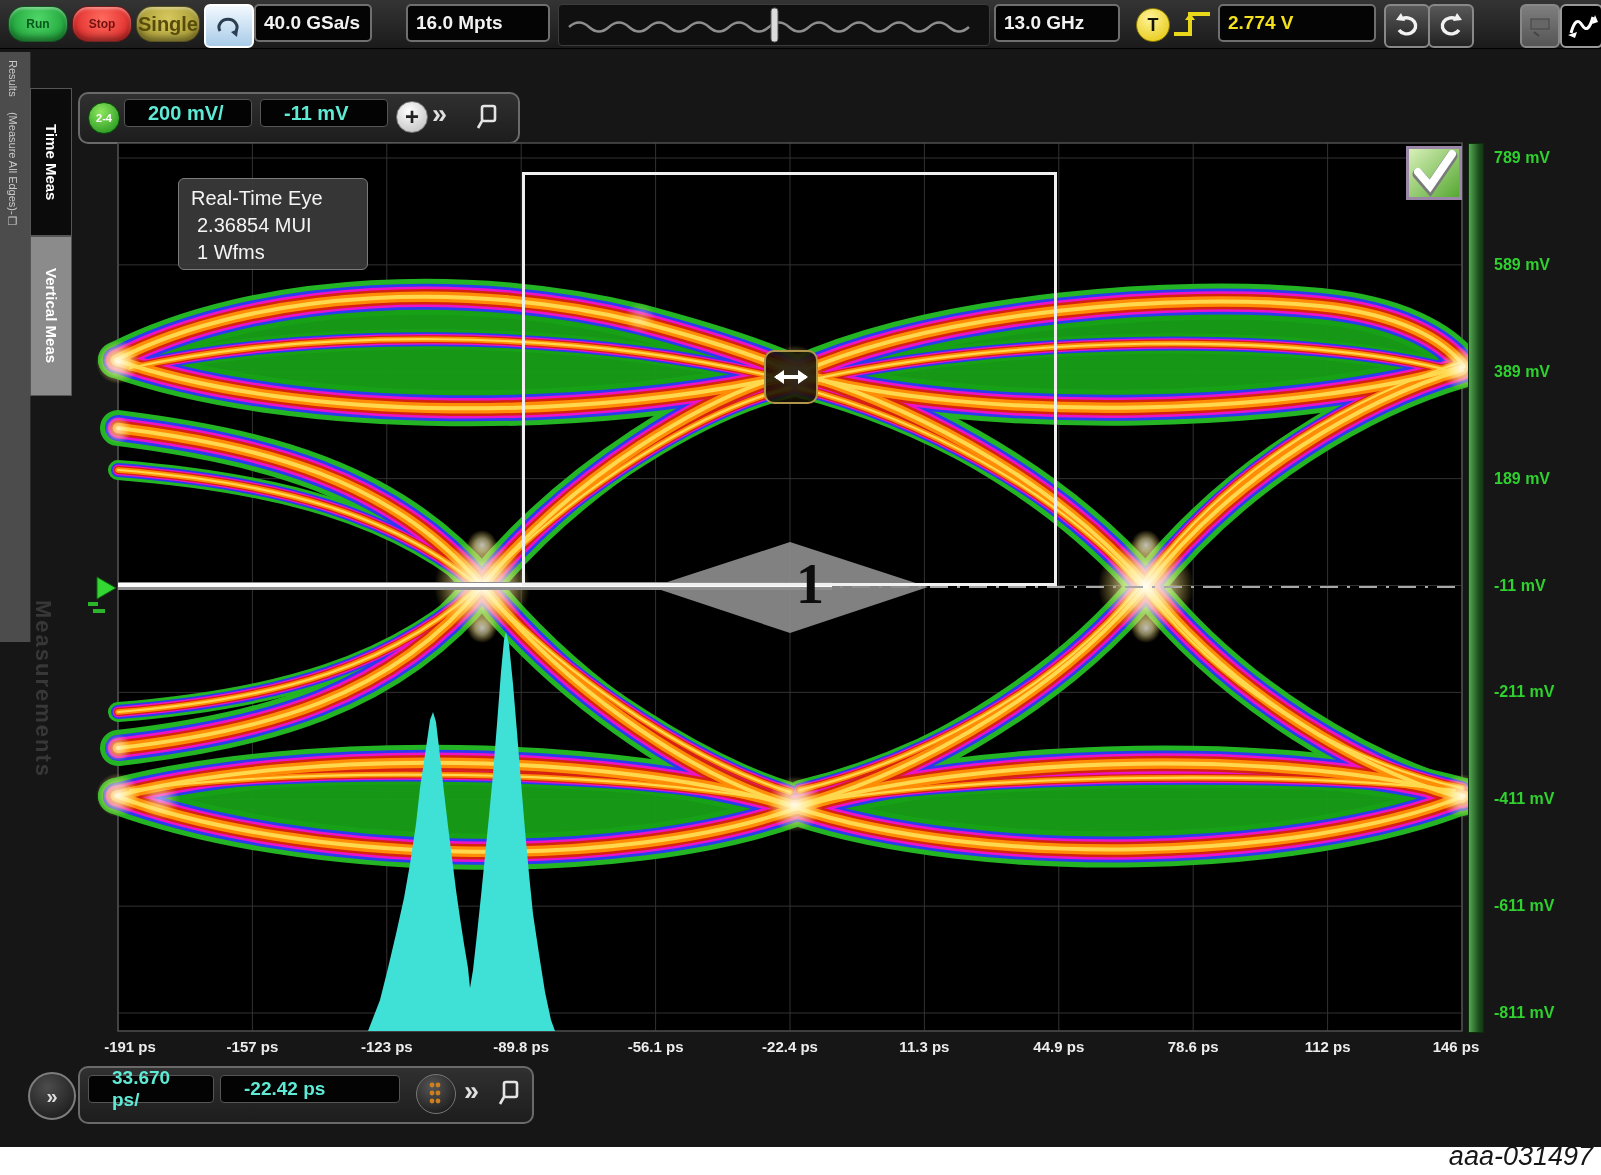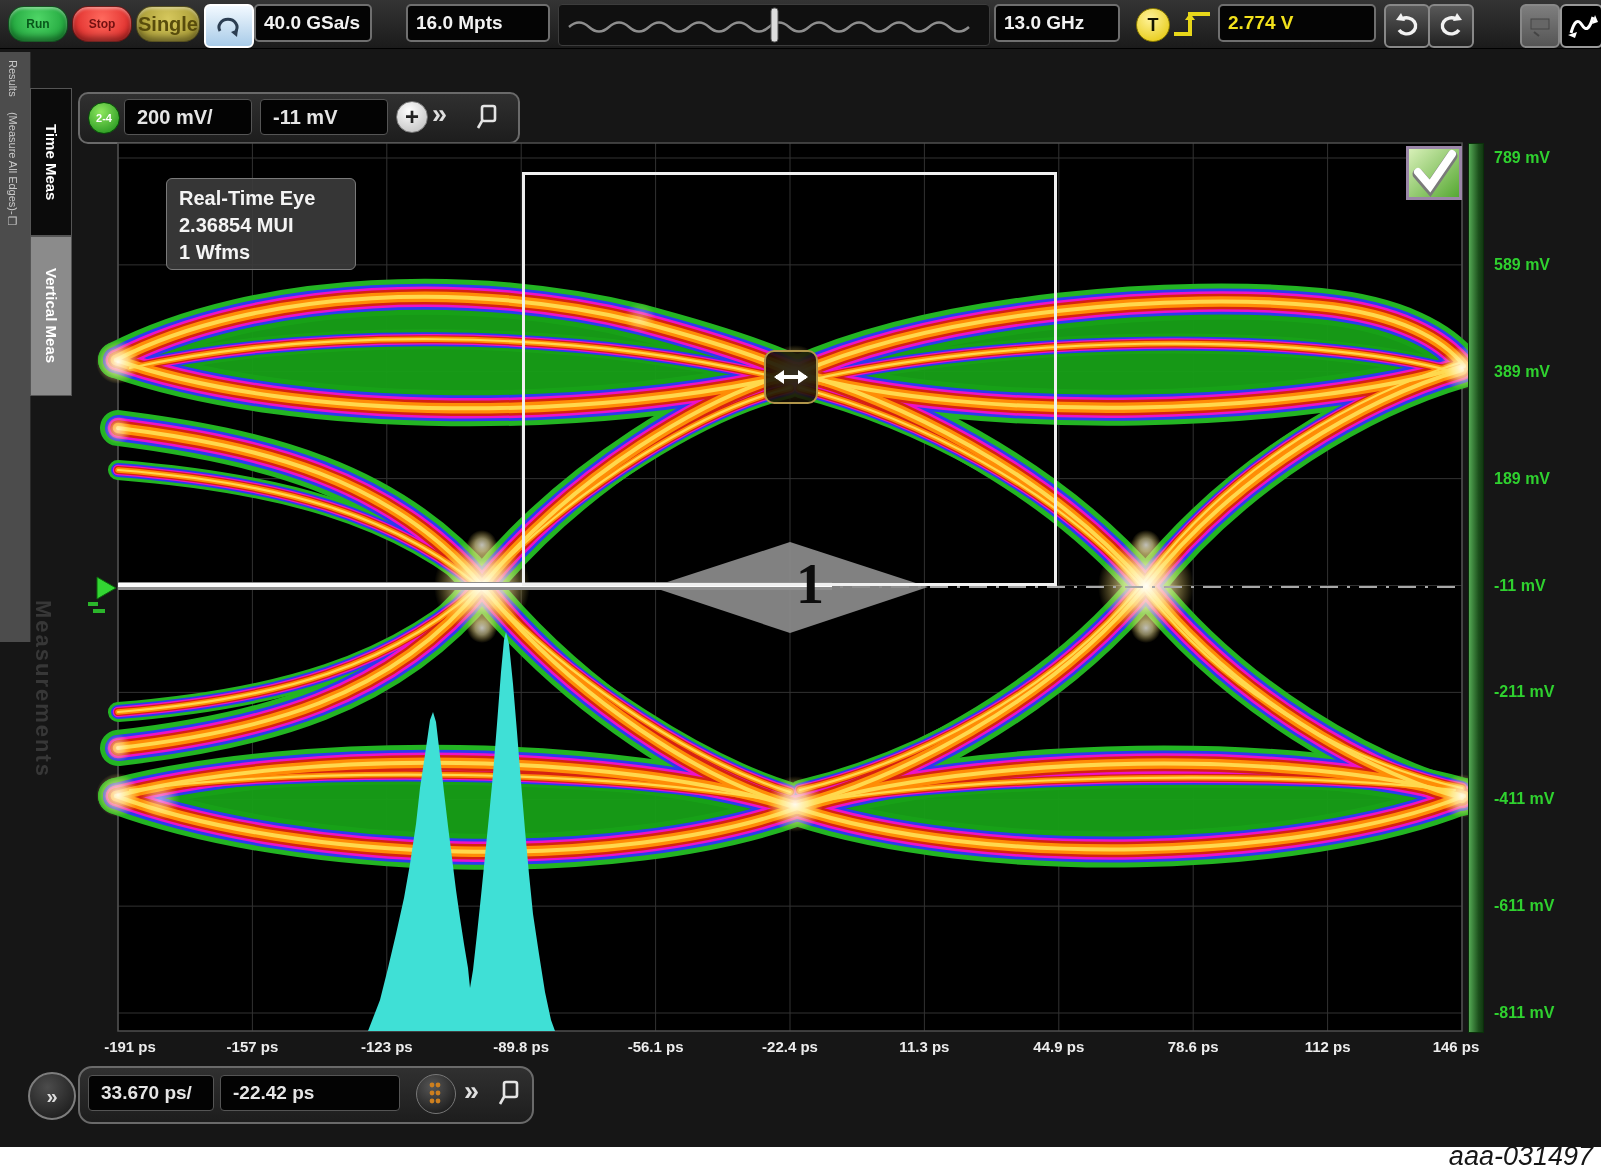--- a/index.html
+++ b/index.html
@@ -36,38 +36,38 @@
   .results-strip .vtext{position:absolute;left:7px;top:8px;color:#c9c9c9;font-size:11px;}
   .tab{position:absolute;left:30px;width:42px;display:flex;align-items:center;justify-content:center;
        border:1px solid #555;box-sizing:border-box;}
   .tab .vtext{font-weight:bold;font-size:15px;color:#fff;}
   .tab.time{top:88px;height:148px;background:#0b0b0b;}
   .tab.vert{top:236px;height:160px;background:#8b8b8b;}
   .watermark{position:absolute;left:30px;top:600px;color:#373737;font-size:22px;font-weight:bold;letter-spacing:2px;}
   
   .ctl-group{position:absolute;border:2px solid #6a6a6a;border-radius:10px;background:linear-gradient(#303030,#1d1d1d);}
   .chanbar{left:78px;top:92px;width:438px;height:48px;}
-  .hbar{left:78px;top:1066px;width:452px;height:54px;border-radius:14px;}
+  .hbar{left:78px;top:1066px;width:452px;height:54px;}
   .gbadge{position:absolute;left:8px;top:8px;width:30px;height:30px;border-radius:50%;
           background:radial-gradient(circle at 40% 30%,#8ee85e,#178a17);border:1px solid #064f06;
           color:#fff;font-weight:bold;font-size:11px;display:flex;align-items:center;justify-content:center;}
-  .gval{position:absolute;height:36px;background:#030303;border:1px solid #555;border-radius:4px;
-        color:#e5e5e5;font-weight:bold;font-size:20px;display:flex;align-items:center;padding:0 12px;box-sizing:border-box;}
+  .gval{position:absolute;height:28px;background:#030303;border:1px solid #555;border-radius:4px;
+        color:#5eead4;font-weight:bold;font-size:20px;display:flex;align-items:center;padding:0 23px;box-sizing:border-box;}
   .chev{color:#e0e0e0;font-size:27px;font-weight:bold;line-height:1;}
   .plusbtn{position:absolute;width:30px;height:30px;border-radius:50%;background:radial-gradient(circle at 40% 30%,#fff,#b9b9b9);
            color:#222;font-weight:bold;font-size:24px;display:flex;align-items:center;justify-content:center;border:1px solid #777;}
   .circlebtn{position:absolute;left:28px;top:1072px;width:44px;height:44px;border-radius:50%;
              background:radial-gradient(circle at 40% 30%,#4c4c4c,#141414);border:2px solid #7d7d7d;
              color:#ddd;font-size:20px;font-weight:bold;display:flex;align-items:center;justify-content:center;}
   .knob{position:absolute;left:398px;top:6px;width:38px;height:38px;border-radius:50%;
         background:radial-gradient(circle at 40% 30%,#565656,#101010);border:1px solid #777;}
-  .eyeinfo{position:absolute;left:166px;top:178px;width:190px;height:92px;background:#3c3c3ce6;
-           border:1px solid #7a7a7a;border-radius:6px;color:#f4f4f4;font-weight:bold;font-size:20px;
+  .eyeinfo{position:absolute;left:178px;top:178px;width:190px;height:92px;background:#3c3c3ce6;
+           border:1px solid #7a7a7a;border-radius:6px;color:#f4f4f4;font-weight:normal;font-size:20px;
            padding:6px 0 0 12px;box-sizing:border-box;line-height:1.35;}
-  .eyeinfo .ind{margin-left:0;}
+  .eyeinfo .ind{margin-left:6px;}
   .measbox{position:absolute;left:522px;top:172px;width:535px;height:414px;border:3px solid #f0f0f0;box-sizing:border-box;}
   .hhandle{position:absolute;left:764px;top:350px;width:54px;height:54px;border-radius:10px;
            background:#171004e0;border:2px solid #b0954a;box-sizing:border-box;
            display:flex;align-items:center;justify-content:center;}
   .checkbox{position:absolute;left:1406px;top:146px;width:56px;height:54px;border:3px solid #9b87a8;
             background:linear-gradient(135deg,#d8f0b8,#56a832);box-sizing:border-box;
             display:flex;align-items:center;justify-content:center;}
   .marker1{position:absolute;left:796px;top:556px;width:44px;height:64px;color:#0d0d0d;
            font-family:"Liberation Serif",serif;font-size:56px;font-weight:bold;line-height:1;}
   .xlab{position:absolute;top:1038px;transform:translateX(-50%);color:#ececec;font-weight:bold;font-size:15px;white-space:nowrap;}

